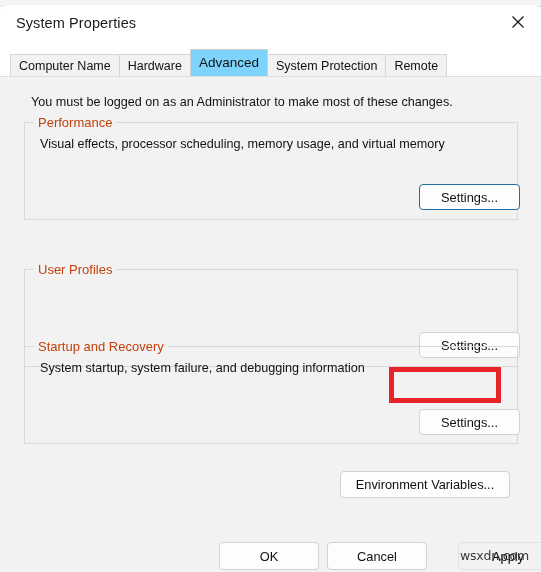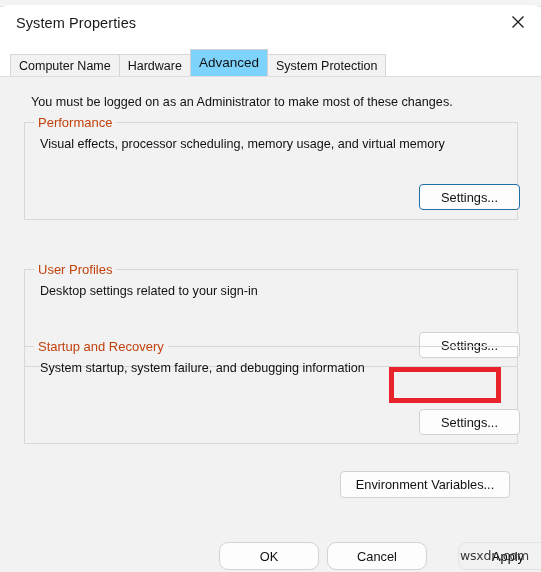--- a/index.html
+++ b/index.html
@@ -222,21 +222,21 @@
 
   
   .footer-btn {
     position: absolute;
     box-sizing: border-box;
     top: 465px;
     width: 100px;
     height: 28px;
     background: #fdfdfd;
     border: 1px solid #d2d2d2;
-    border-radius: 9px;
+    border-radius: 4px;
     font-size: 12.8px;
     color: #111111;
     display: flex;
     align-items: center;
     justify-content: center;
     white-space: nowrap;
     cursor: default;
   }
   #btn-ok     { left: 219px; }
   #btn-cancel { left: 327px; }
@@ -278,36 +278,36 @@
       </svg>
     </div>
   </div>
 
   <div class="tabstrip">
     <div class="tabs">
       <div class="tab">Computer Name</div>
       <div class="tab">Hardware</div>
       <div class="tab active">Advanced</div>
       <div class="tab">System Protection</div>
+      <div class="tab">Remote</div>
     </div>
   </div>
 
   <div class="content">
 
     <div class="admin-note">You must be logged on as an Administrator to make most of these changes.</div>
 
     <div class="groupbox" id="gb-performance">
       <div class="group-legend">Performance</div>
       <div class="group-desc">Visual effects, processor scheduling, memory usage, and virtual memory</div>
       <div class="btn btn-settings focused" id="btn-perf-settings">Settings...</div>
     </div>
 
     <div class="groupbox" id="gb-userprofiles">
       <div class="group-legend">User Profiles</div>
-      <div class="group-desc">Desktop settings related to your sign-in</div>
       <div class="btn btn-settings" id="btn-profiles-settings">Settings...</div>
     </div>
 
     <div class="groupbox" id="gb-startup">
       <div class="group-legend">Startup and Recovery</div>
       <div class="group-desc">System startup, system failure, and debugging information</div>
       <div class="btn btn-settings" id="btn-startup-settings">Settings...</div>
     </div>
 
     <div class="btn" id="btn-envvars">Environment Variables...</div>

